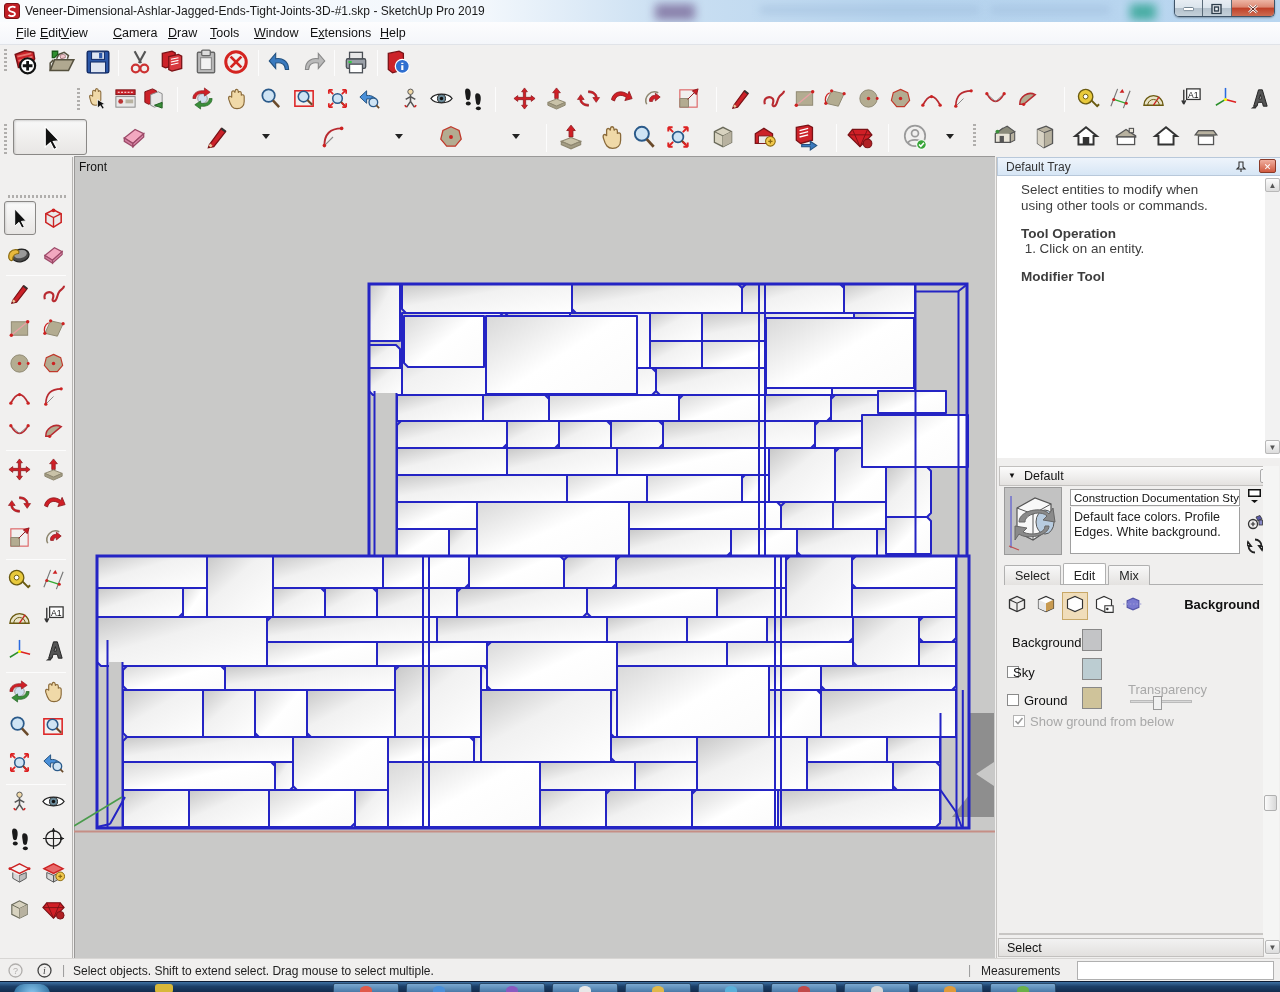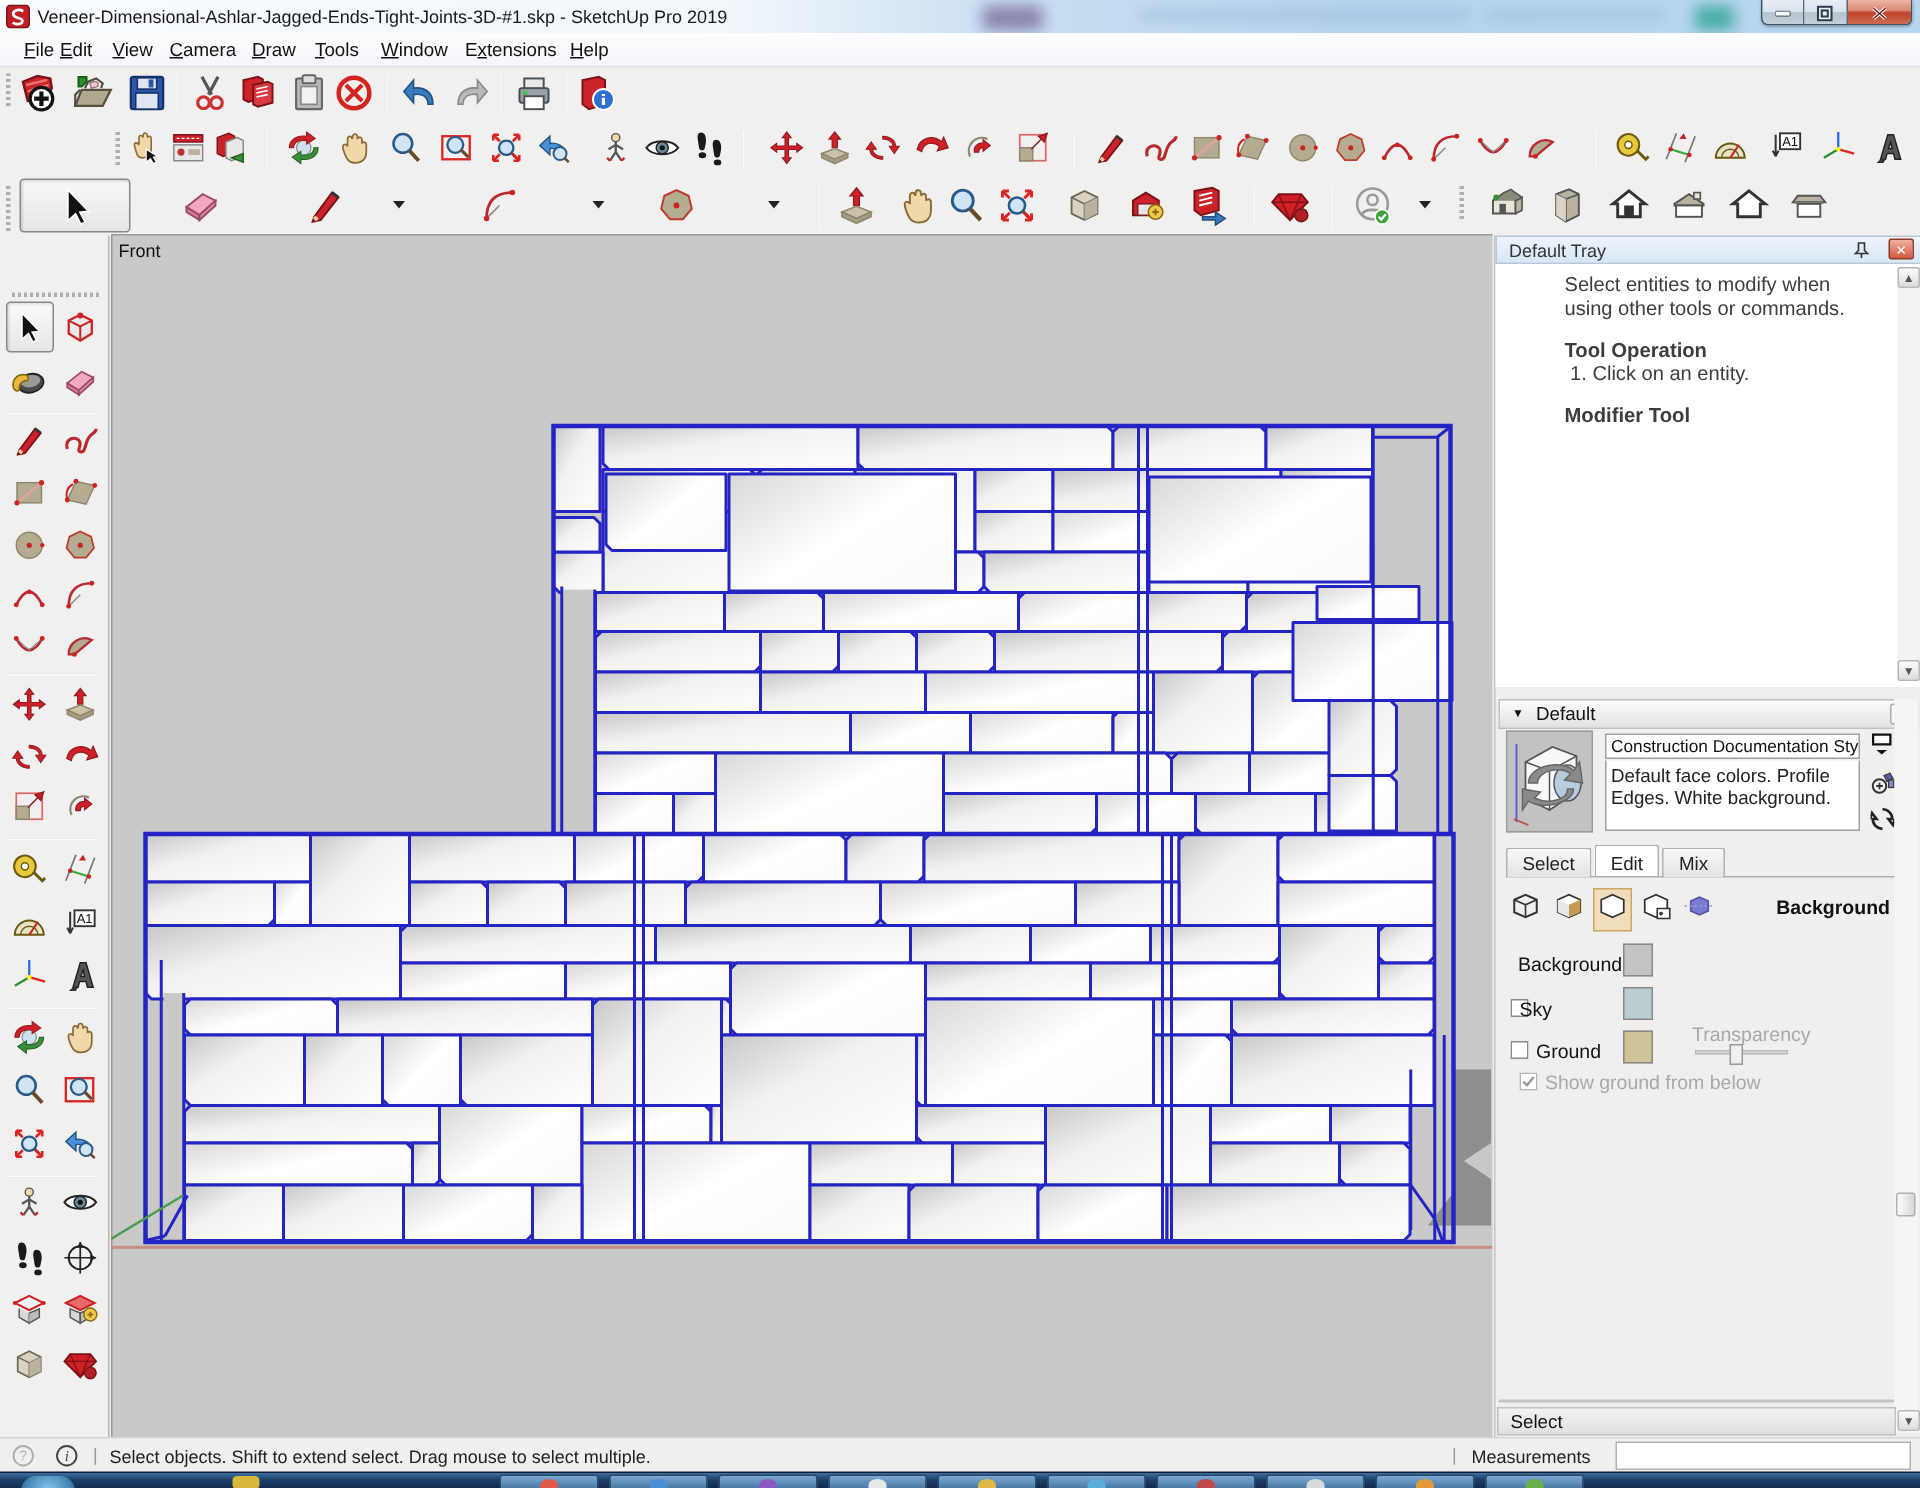--- a/index.html
+++ b/index.html
@@ -31,21 +31,21 @@
 #canvas {position:absolute;left:74px;top:156px;width:921px;height:802px;background:#c9c9c8;border-top:1px solid #9a9998;border-left:1px solid #9a9998}
 #front {position:absolute;left:4px;top:3px;font-size:12px;color:#111}
 #tray {position:absolute;left:996px;top:157px;width:284px;height:801px;background:#f0efee;border-left:1px solid #c6c4c2}
 #trayhdr {position:absolute;left:0;top:0;width:284px;height:19px;background:linear-gradient(#eef4fb,#d7e6f5);border:1px solid #b8c8da;font-size:12px;color:#333}
 #trayhdr span {position:absolute;left:8px;top:2px}
 #pin {position:absolute;right:33px;top:3px}
 #trayx {position:absolute;right:4px;top:1px;width:17px;height:14px;background:linear-gradient(#f0b0a0,#d05a40);border:1px solid #8a3a28;border-radius:2px;color:#fff;font-size:9px;text-align:center;line-height:14px}
 #instr {position:absolute;left:0;top:19px;width:284px;height:282px;background:#fff;overflow:hidden}
 #instr .sbar {position:absolute;right:1px;top:2px;width:15px;height:276px;background:#f2f2f2}
 .sarr {width:15px;height:14px;font-size:8px;color:#555;text-align:center;line-height:14px;background:linear-gradient(#fcfcfc,#dcdcdc);border:1px solid #b8b8b8;border-radius:2px}
-#instr p {margin-left:46px;margin-right:20px;color:#3d3d3d}
+#instr p {margin-left:24px;margin-right:20px;color:#3d3d3d}
 .it {font-size:13.4px;line-height:16px;margin-top:0}
 .ith {font-size:13.5px;font-weight:bold;margin-top:12px;margin-bottom:0;color:#3a3a3a}
 .ith2 {font-size:14.5px;font-weight:bold;margin-top:12px;line-height:16.5px;color:#4a4a4a;margin-left:29px}
 #styles {position:absolute;left:0;top:309px;width:284px}
 #sthdr {position:absolute;left:2px;top:0;width:280px;height:20px;background:linear-gradient(#fcfcfc,#e4e2e0);border:1px solid #c2c0be;font-size:12.5px;color:#111}
 #sthdr .tri {position:absolute;left:8px;top:4px;font-size:8px}
 #sthdr .stt {position:absolute;left:24px;top:2px}
 .xbox {position:absolute;right:3px;top:2px;width:15px;height:14px;border:1px solid #aaa;background:#f6f6f6;font-size:8px;text-align:center;line-height:14px;color:#444;border-radius:2px}
 #sthumb {position:absolute;left:7px;top:21px;width:58px;height:68px;border:1px solid #9a9a9a;background:#c2c2c2}
 #stname {position:absolute;left:73px;top:23px;width:170px;height:17px;border:1px solid #a0a0a0;font-size:11.5px;font-family:"Liberation Sans";padding-left:3px;color:#111}
@@ -103,21 +103,21 @@
         <svg width="11" height="10" viewBox="0 0 11 10">
           <path d="M1.5 1.5 L9.5 8.5 M9.5 1.5 L1.5 8.5" stroke="#fff" stroke-width="2.4"></path>
           <path d="M1.5 1.5 L9.5 8.5 M9.5 1.5 L1.5 8.5" stroke="#5a2018" stroke-width="1"></path>
         </svg>
       </div>
  </div>
 </div>
 <div id="menubar">
  <span style="left:16px"><u>F</u>ile</span>
     <span style="left:40px"><u>E</u>dit</span>
-    <span style="left:75px"><u>V</u>iew</span>
+    <span style="left:61px"><u>V</u>iew</span>
  <span style="left:113px"><u>C</u>amera</span>
     <span style="left:168px"><u>D</u>raw</span>
     <span style="left:210px"><u>T</u>ools</span>
  <span style="left:254px"><u>W</u>indow</span>
     <span style="left:310px">E<u>x</u>tensions</span>
     <span style="left:380px"><u>H</u>elp</span>
 </div>
 <div id="toolzone">
     <div class="ic" style="left:12px;top:3px"><svg width="28" height="28" viewBox="0 0 26 26" class="">
         <path d="M3 6 L12 2.5 L20 4 L21 10 L17 17 L6 18 Z" fill="#cc2229" stroke="#7a1216" stroke-width="1.4"></path>

